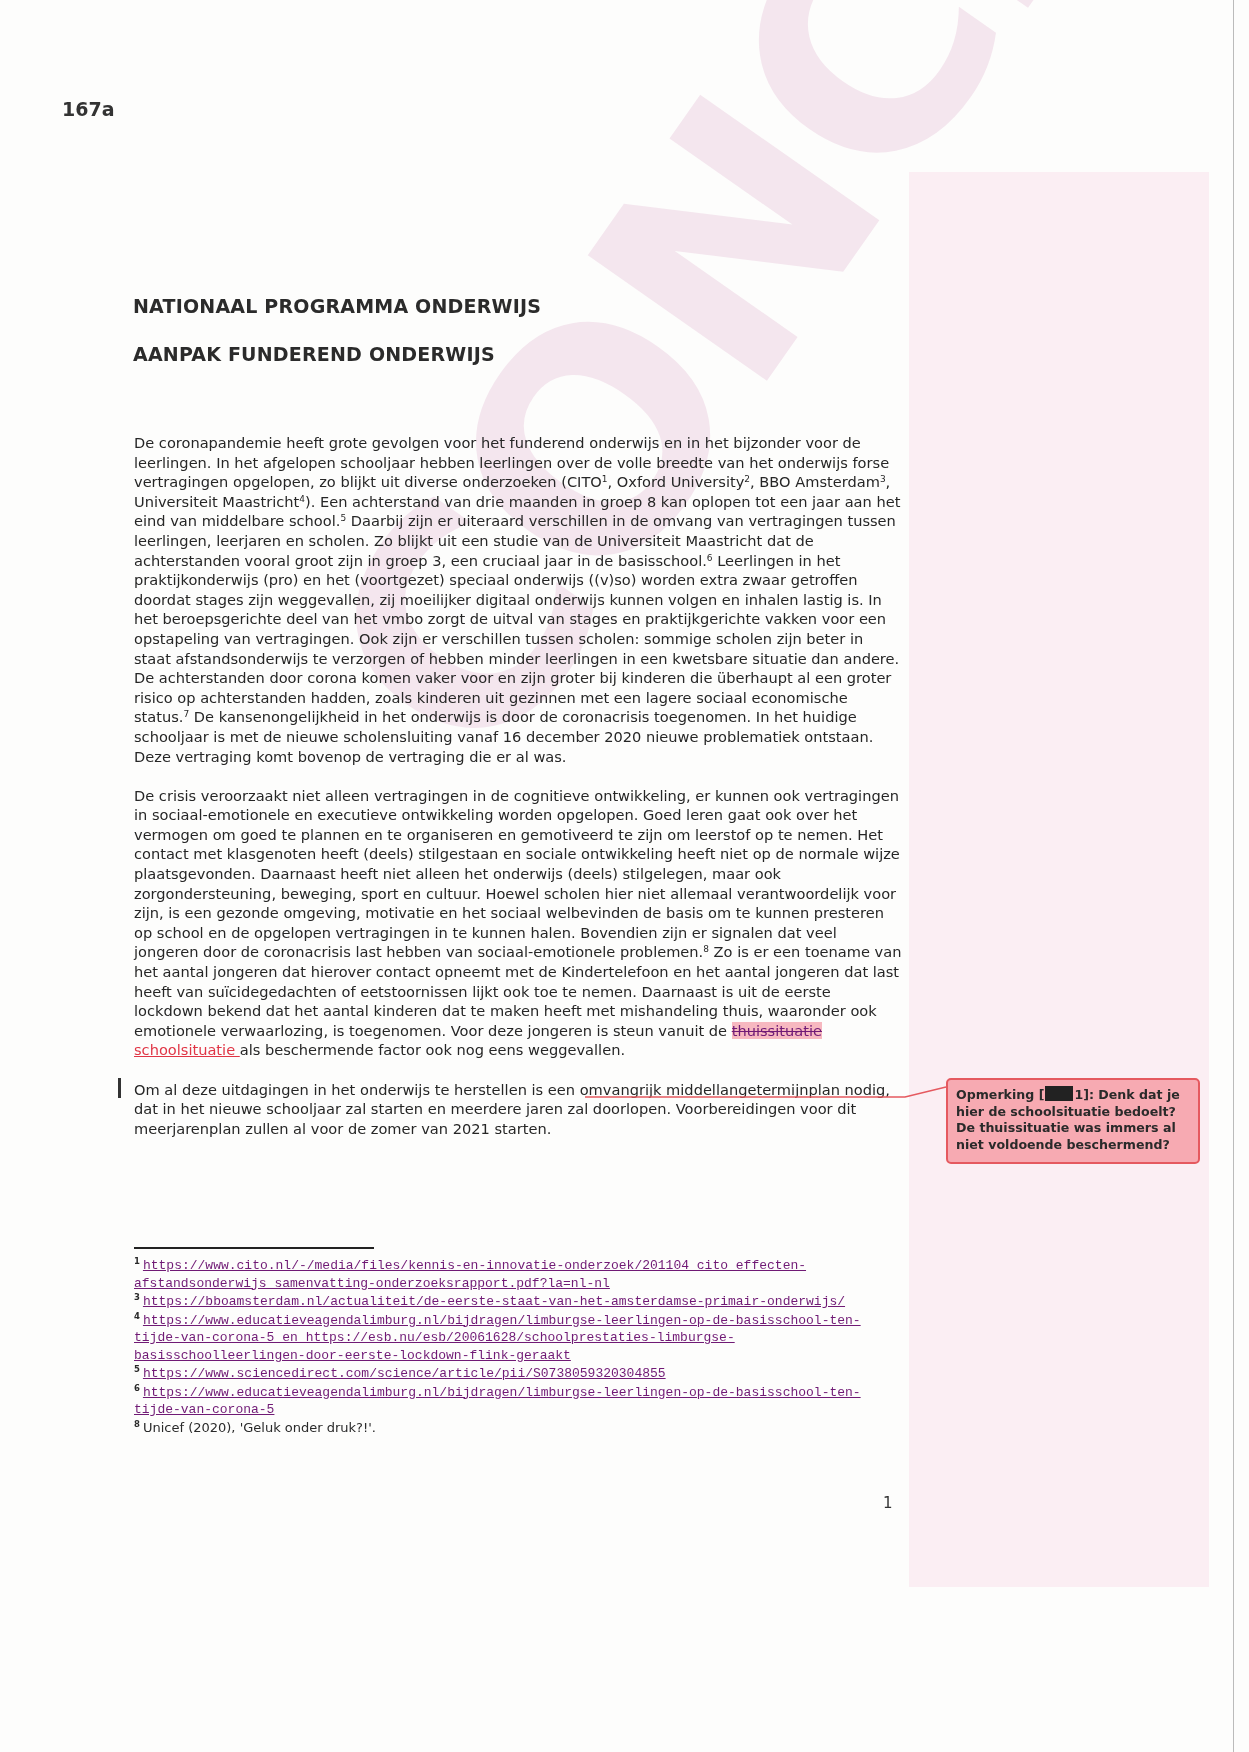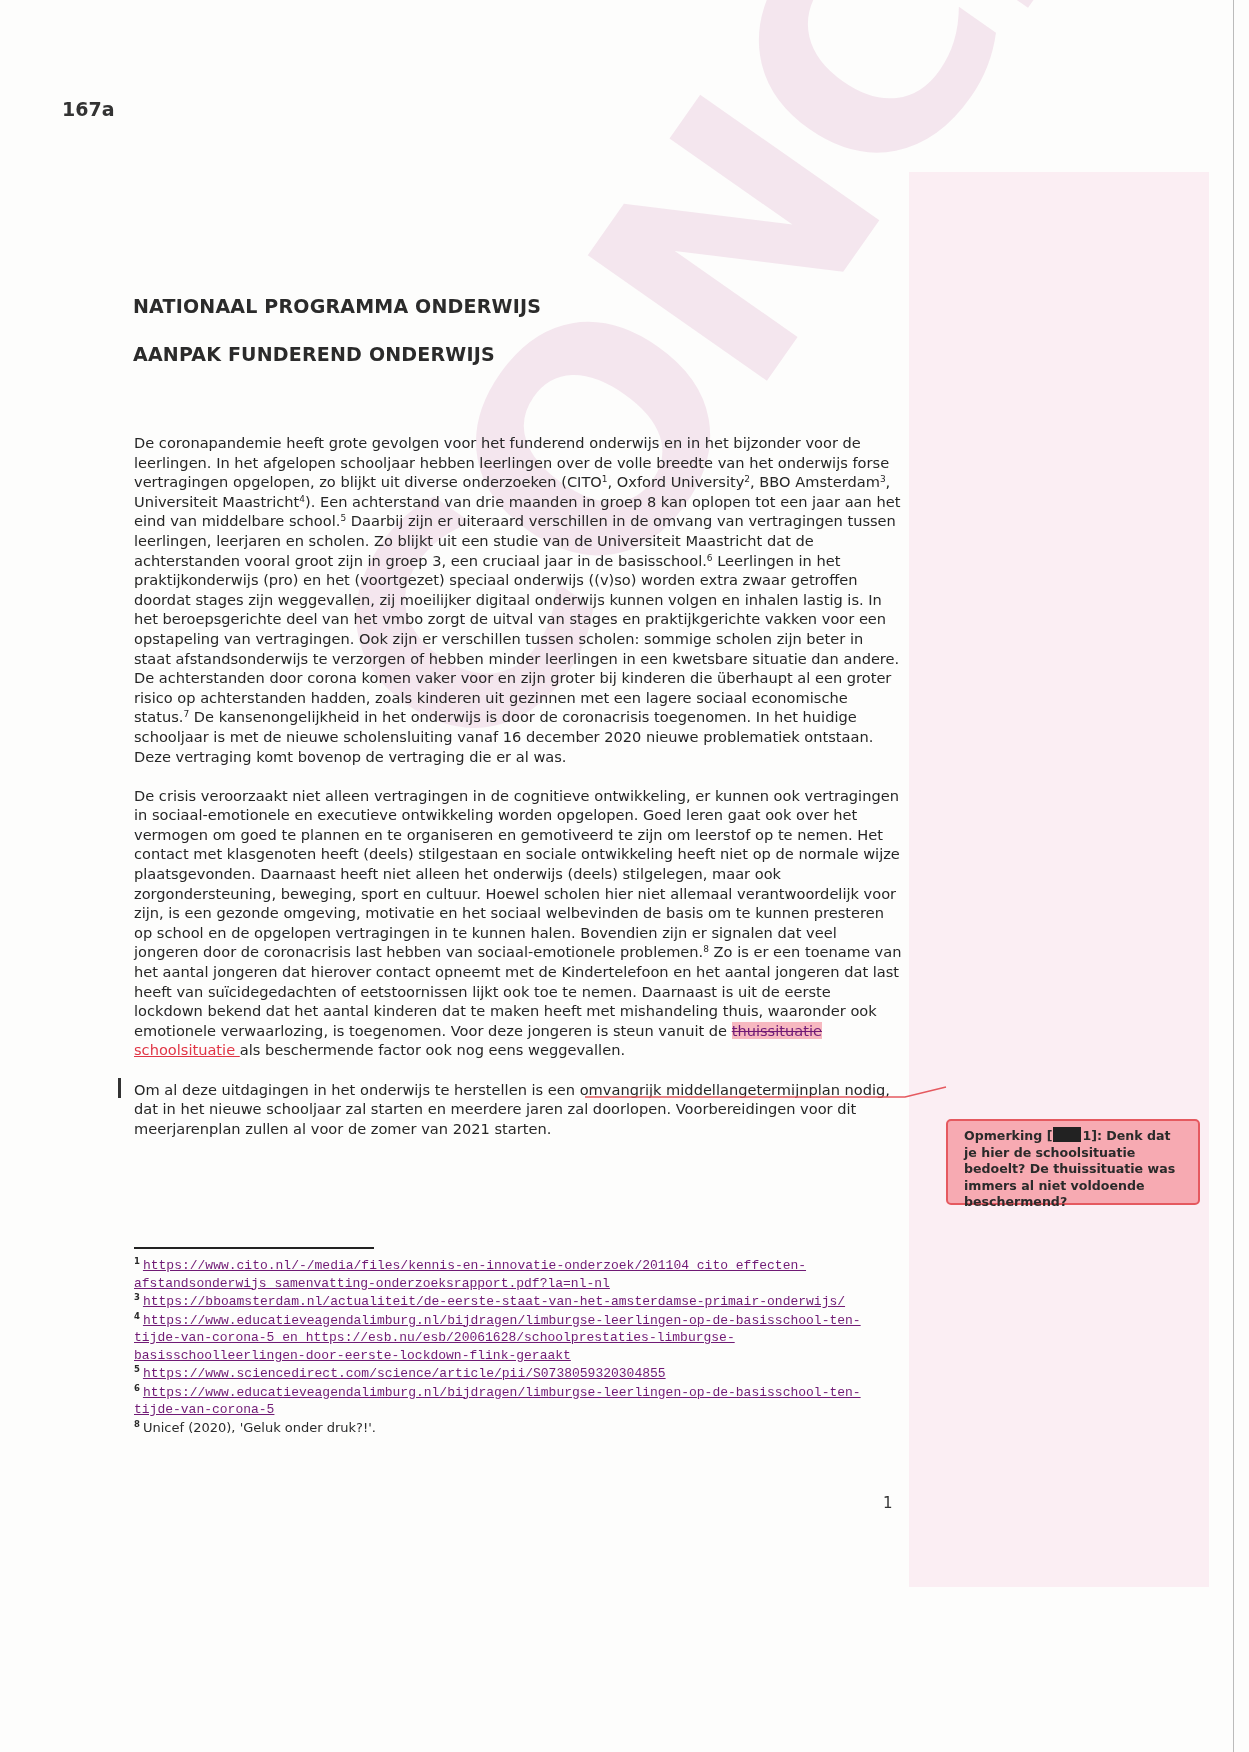--- a/index.html
+++ b/index.html
@@ -20,21 +20,21 @@
   .body-text { position: absolute; left: 134px; width: 770px; top: 433px; font-size: 14.6px; line-height: 19.6px; color: #262626; }
   .body-text p { margin-bottom: 19.6px; }
   sup { font-size: 9px; vertical-align: 5px; line-height: 0; }
 
   .del { color: #701a75; text-decoration: line-through; background: #f7b8c0; }
   .ins { color: #e03545; text-decoration: underline; }
   .change-bar { position: absolute; left: 118px; top: 1078px; width: 3px; height: 20px; background: #333; }
 
   .comment-line { position: absolute; left: 0; top: 0; width: 1249px; height: 1752px; pointer-events: none; }
 
-  .comment { position: absolute; left: 946px; top: 1078px; width: 254px; height: 86px; background: #f7aab2; border: 2px solid #e5595f; border-radius: 5px; padding: 6px 16px; font-size: 12.6px; line-height: 16.5px; color: #2a2a2a; font-weight: bold; margin-top: 41px; }
+  .comment { position: absolute; left: 946px; top: 1078px; width: 254px; height: 86px; background: #f7aab2; border: 2px solid #e5595f; border-radius: 5px; padding: 6px 8px; font-size: 12.6px; line-height: 16.5px; color: #2a2a2a; font-weight: bold; }
   .comment .redact { display: inline-block; width: 28px; height: 15px; background: #222; vertical-align: -2px; margin: 0 1px; }
 
   .fn-rule { position: absolute; left: 134px; top: 1247px; width: 240px; height: 2px; background: #222; }
   .footnotes { position: absolute; left: 134px; top: 1257px; width: 770px; font-size: 13px; line-height: 16.5px; color: #2a2a2a; }
   .footnotes .fn { margin-bottom: 1px; }
   .footnotes a { color: #701a75; text-decoration: underline; font-family: Liberation Mono, monospace; }
   .footnotes sup { font-size: 8.5px; vertical-align: 5px; margin-right: 3px; font-weight: bold; }
 
   .page-num { position: absolute; left: 883px; top: 1494px; font-size: 15px; color: #333; }
 </style>

